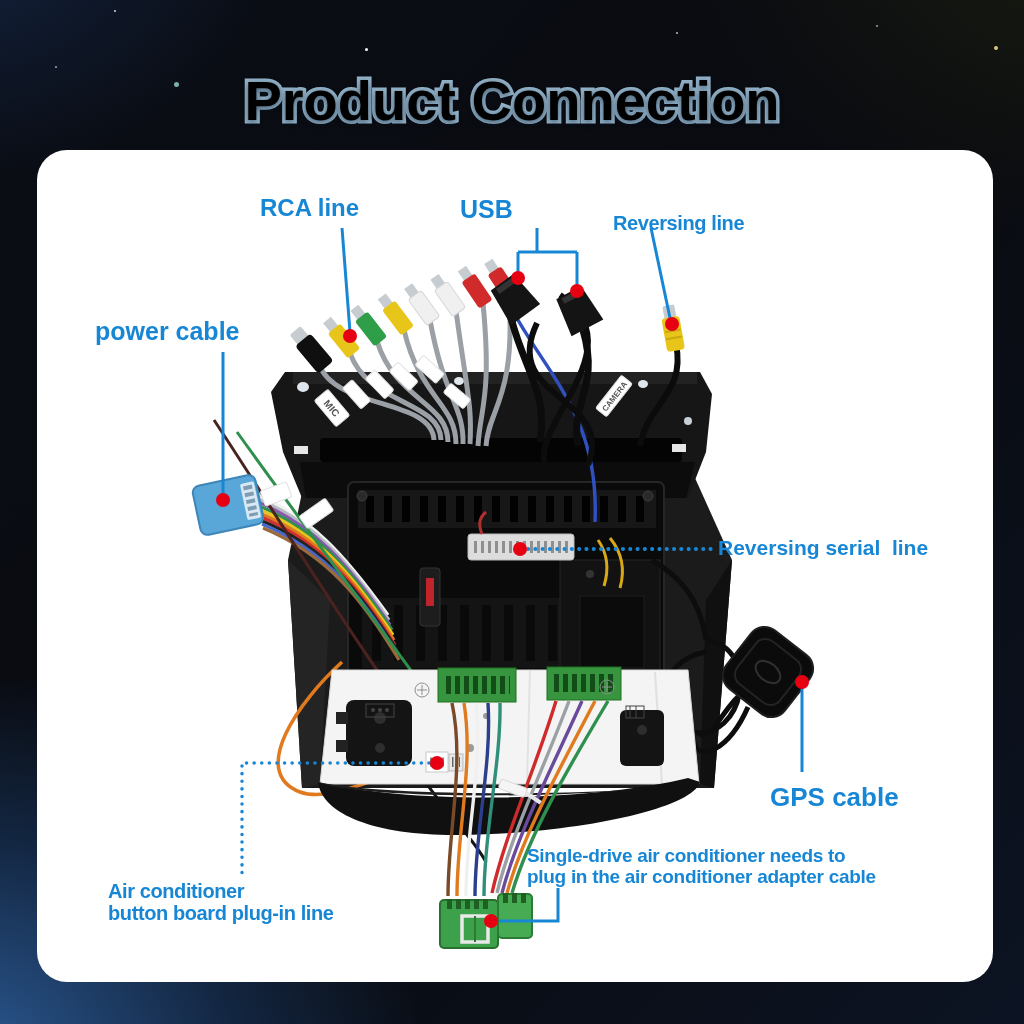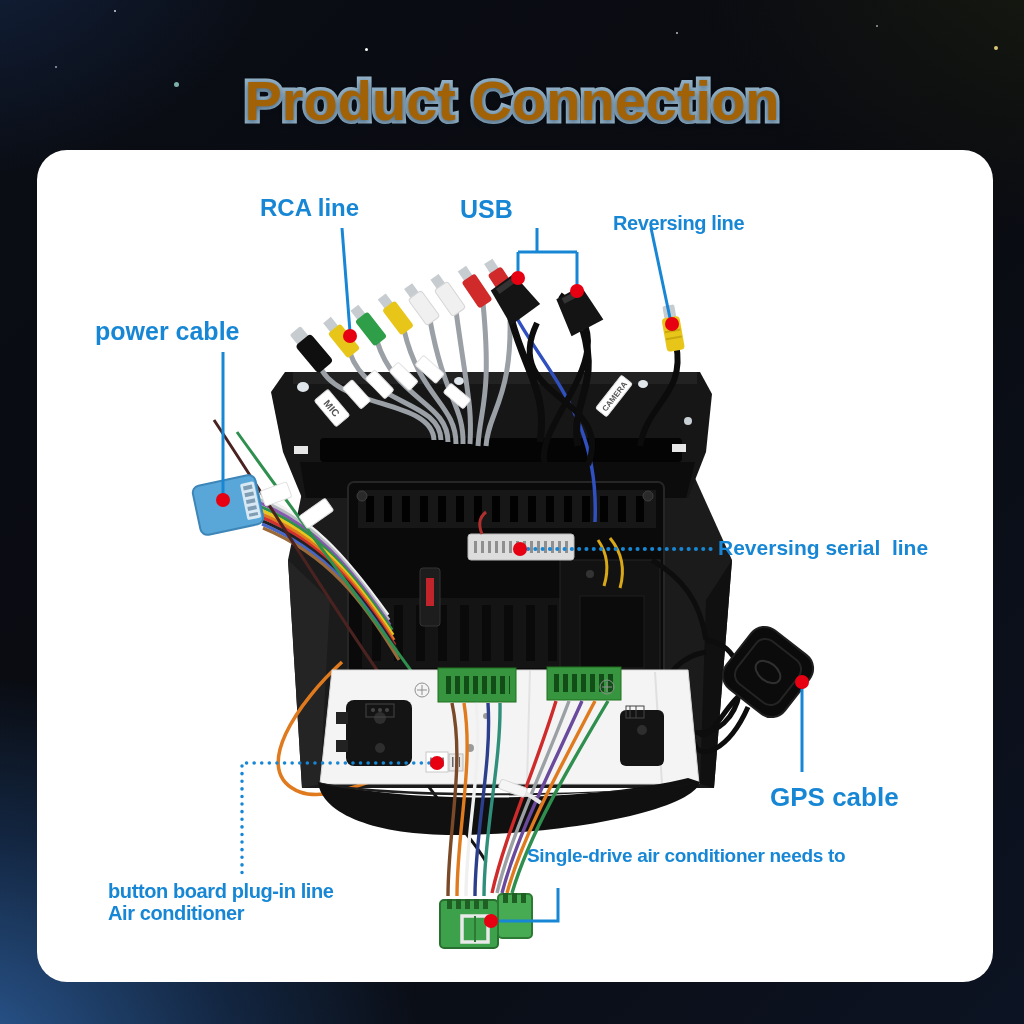--- a/index.html
+++ b/index.html
@@ -9,21 +9,21 @@
     background:
       radial-gradient(620px 520px at -4% 104%, rgba(46,96,158,.95) 0%, rgba(26,58,102,.55) 45%, rgba(10,16,28,0) 75%),
       radial-gradient(500px 380px at -6% -8%, rgba(22,42,78,.8) 0%, rgba(10,16,28,0) 70%),
       radial-gradient(560px 420px at 106% -6%, rgba(26,28,16,.9) 0%, rgba(8,10,8,0) 70%),
       linear-gradient(135deg,#0a0d14 0%,#090b10 55%,#0c1322 100%);
   }
   .star{position:absolute;border-radius:50%;}
   .title{
     position:absolute;left:0;top:40px;width:1024px;text-align:center;
     font-size:56px;font-weight:bold;letter-spacing:0px;
-    color:#a16207;
+    color:#000000;
     -webkit-text-stroke:7px #93b3c9;
     paint-order:stroke fill;
     text-shadow:0 2px 6px rgba(0,20,40,.55);
     margin-top:28px;
   }
   .card{
     position:absolute;left:37px;top:150px;width:956px;height:832px;
     background:#ffffff;border-radius:30px;
   }
   svg.art{position:absolute;left:0;top:0;width:1024px;height:1024px;}
@@ -321,18 +321,19 @@
   </g>
 </svg>
 
 <div class="lbl lbl-rca">RCA line</div>
 <div class="lbl lbl-usb">USB</div>
 <div class="lbl lbl-rev">Reversing line</div>
 <div class="lbl lbl-pow">power cable</div>
 <div class="lbl lbl-proto">Reversing serial  line</div>
 <div class="lbl lbl-gps">GPS cable</div>
 <div class="lbl lbl-ac">
+  <div class="ln">Air conditioner</div>
   <div class="ln">button board plug-in line</div>
-  <div class="ln">Air conditioner</div>
 </div>
 <div class="lbl lbl-single">
   <div class="ln">Single-drive air conditioner needs to</div>
+  <div class="ln">plug in the air conditioner adapter cable</div>
 </div>
 
 </body></html>

